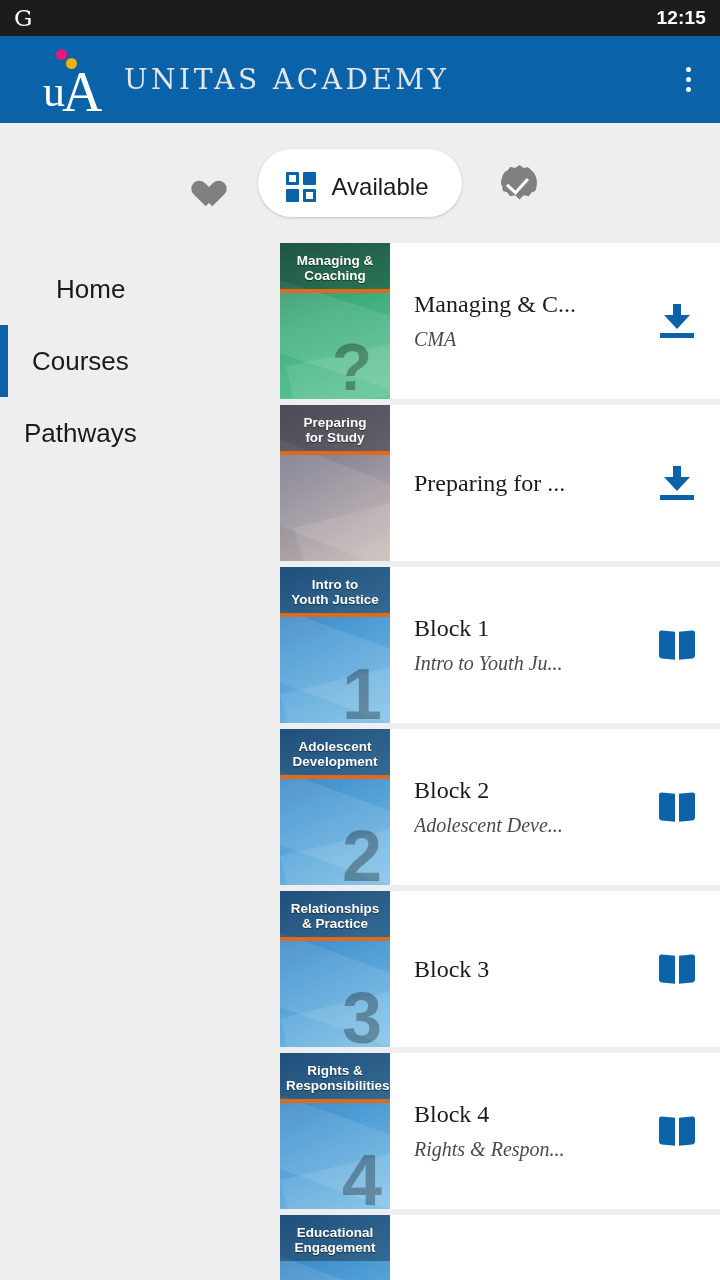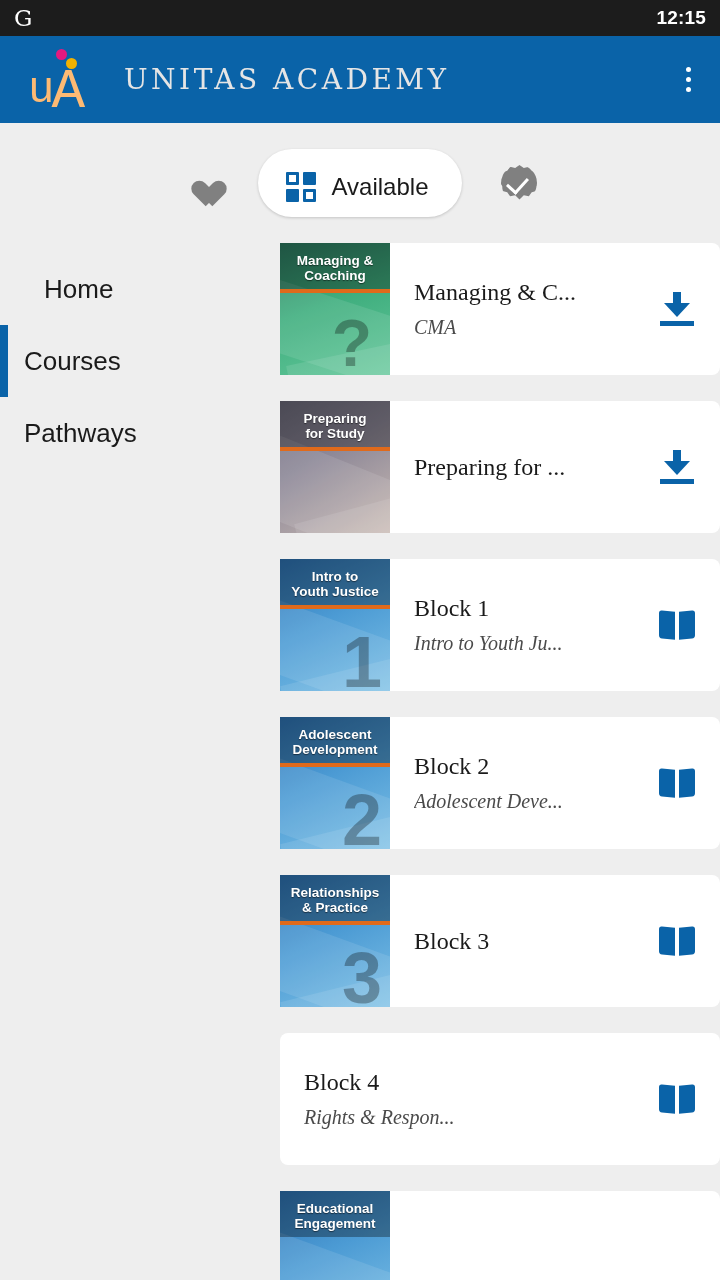--- a/index.html
+++ b/index.html
@@ -42,26 +42,26 @@
     padding: 0 16px 0 26px;
     position: relative;
   }
   .brand-mark {
     position: relative;
     width: 72px;
     height: 62px;
     flex: 0 0 auto;
   }
   .brand-mark .ua {
-    font-family: Liberation Mono, monospace;
+    font-family: Liberation Serif, serif;
     font-size: 44px;
-    color: #fdba74;
+    color: #ffffff;
     letter-spacing: -3px;
     position: absolute;
-    left: 2px;
+    left: 17px;
     top: 6px;
   }
   .brand-mark .ua .a-big {
     font-size: 56px;
     position: relative;
     top: 5px;
   }
   .dot-pink {
     position: absolute;
     width: 11px; height: 11px;
@@ -194,51 +194,50 @@
   .nav {
     width: 280px;
     flex: 0 0 280px;
     padding-top: 10px;
     position: relative;
   }
   .nav-item {
     height: 72px;
     display: flex;
     align-items: center;
-    padding-left: 44px;
+    padding-left: 56px;
     font-size: 26px;
     color: #1a1a1a;
     cursor: pointer;
     position: relative;
   }
   .nav-item.active {
-    padding-left: 24px;
+    padding-left: 32px;
   }
   .nav-item.active::before {
     content: "";
     position: absolute;
     left: 0; top: 0;
     width: 8px; height: 100%;
     background: #0a63a8;
   }
   .nav-item.active .txt { font-weight: 400; }
   .nav-item:nth-child(3) { padding-left: 24px; }
 
   .list {
     width: 440px;
     flex: 0 0 440px;
     overflow: hidden;
   }
   .card {
-    height: 132px;
+    height: 156px;
     background: #ffffff;
     display: flex;
-    margin-bottom: 26px;
+    margin-bottom: 6px;
     cursor: pointer;
-    border-radius: 8px;
   }
   .thumb {
     width: 110px;
     flex: 0 0 110px;
     position: relative;
     overflow: hidden;
   }
   .thumb .cap {
     position: relative;
     z-index: 3;
@@ -543,20 +542,30 @@
       <div class="card-action">
         <span class="ic-book">
           <span class="pg l"></span>
             <span class="pg r"></span>
             <span class="spine"></span>
         </span>
       </div>
     </div>
 
     <div class="card">
+      <div class="thumb t-blue">
+        <div class="shapes">
+          <i style="width:160px;height:70px;left:-30px;top:62px;transform:rotate(20deg)"></i>
+          <i style="width:120px;height:55px;left:5px;top:112px;transform:rotate(-14deg)"></i>
+        </div>
+        <div class="cap-bg"></div>
+        <div class="cap">Rights &amp;<br>Responsibilities</div>
+        <div class="bar"></div>
+        <div class="num">4</div>
+      </div>
       <div class="card-text">
         <div class="card-title">Block 4</div>
         <div class="card-sub">Rights &amp; Respon...</div>
       </div>
       <div class="card-action">
         <span class="ic-book">
           <span class="pg l"></span>
             <span class="pg r"></span>
             <span class="spine"></span>
         </span>

